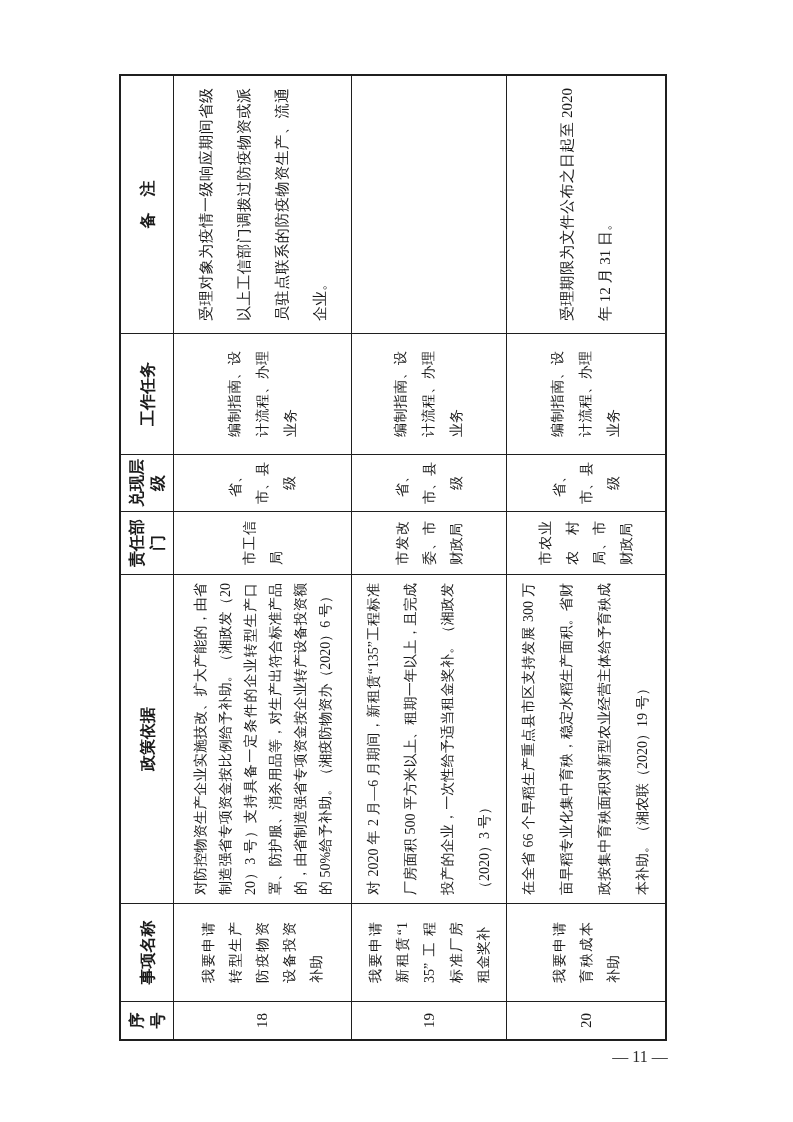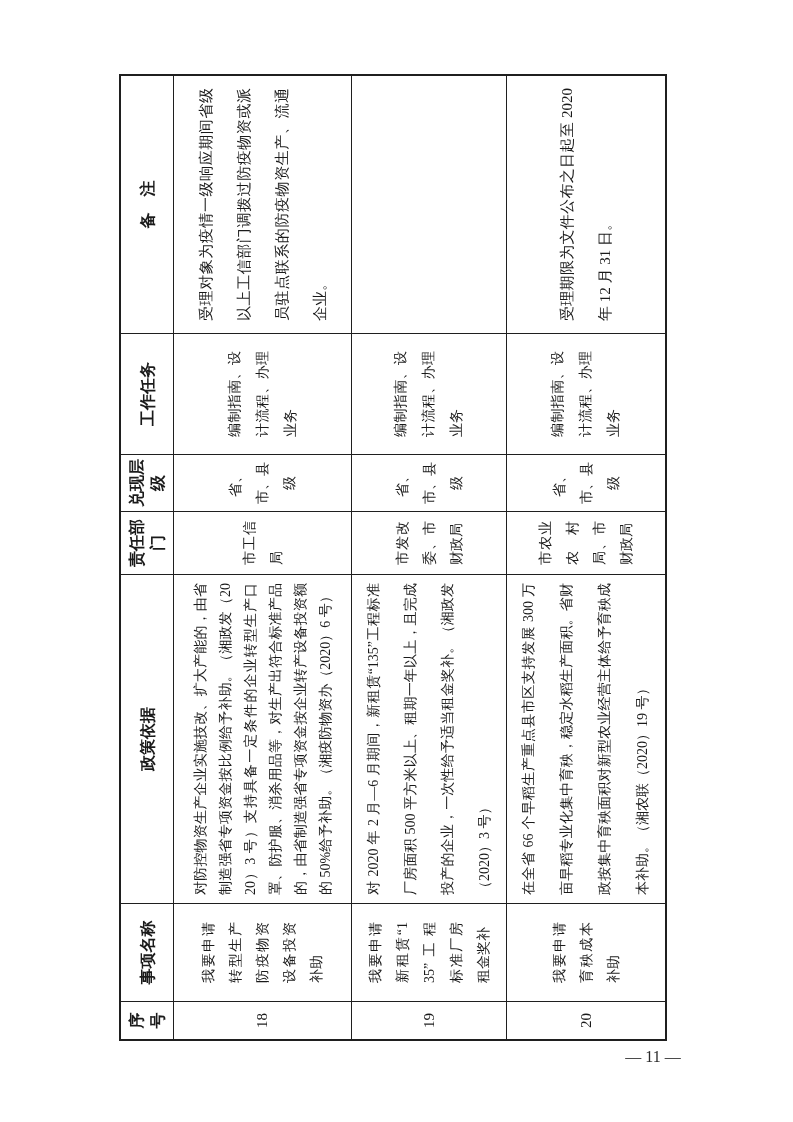--- a/index.html
+++ b/index.html
@@ -52,21 +52,21 @@
   .dept{padding:0 9px;}
   .dept .t{font-size:14px;line-height:27px;text-align:justify;word-break:break-all;}
   .level{padding:0 1px;}
   .level .t{font-size:14px;line-height:27px;text-align:center;}
   .task{padding:0 17px;}
   .task .t{font-size:14px;line-height:28px;text-align:justify;word-break:break-all;}
   .remark{padding:0 12px;}
   .remark .t{font-size:15px;line-height:38px;text-align:justify;word-break:break-all;}
   .page-number{
     position:absolute;
-    left:615px;top:1048px;width:76px;
+    left:602px;top:1048px;width:76px;
     text-align:center;
     font-size:16px;
     color:#2a2a2a;
   }
 </style>
 </head>
 <body>
 
 <div class="page">
 

